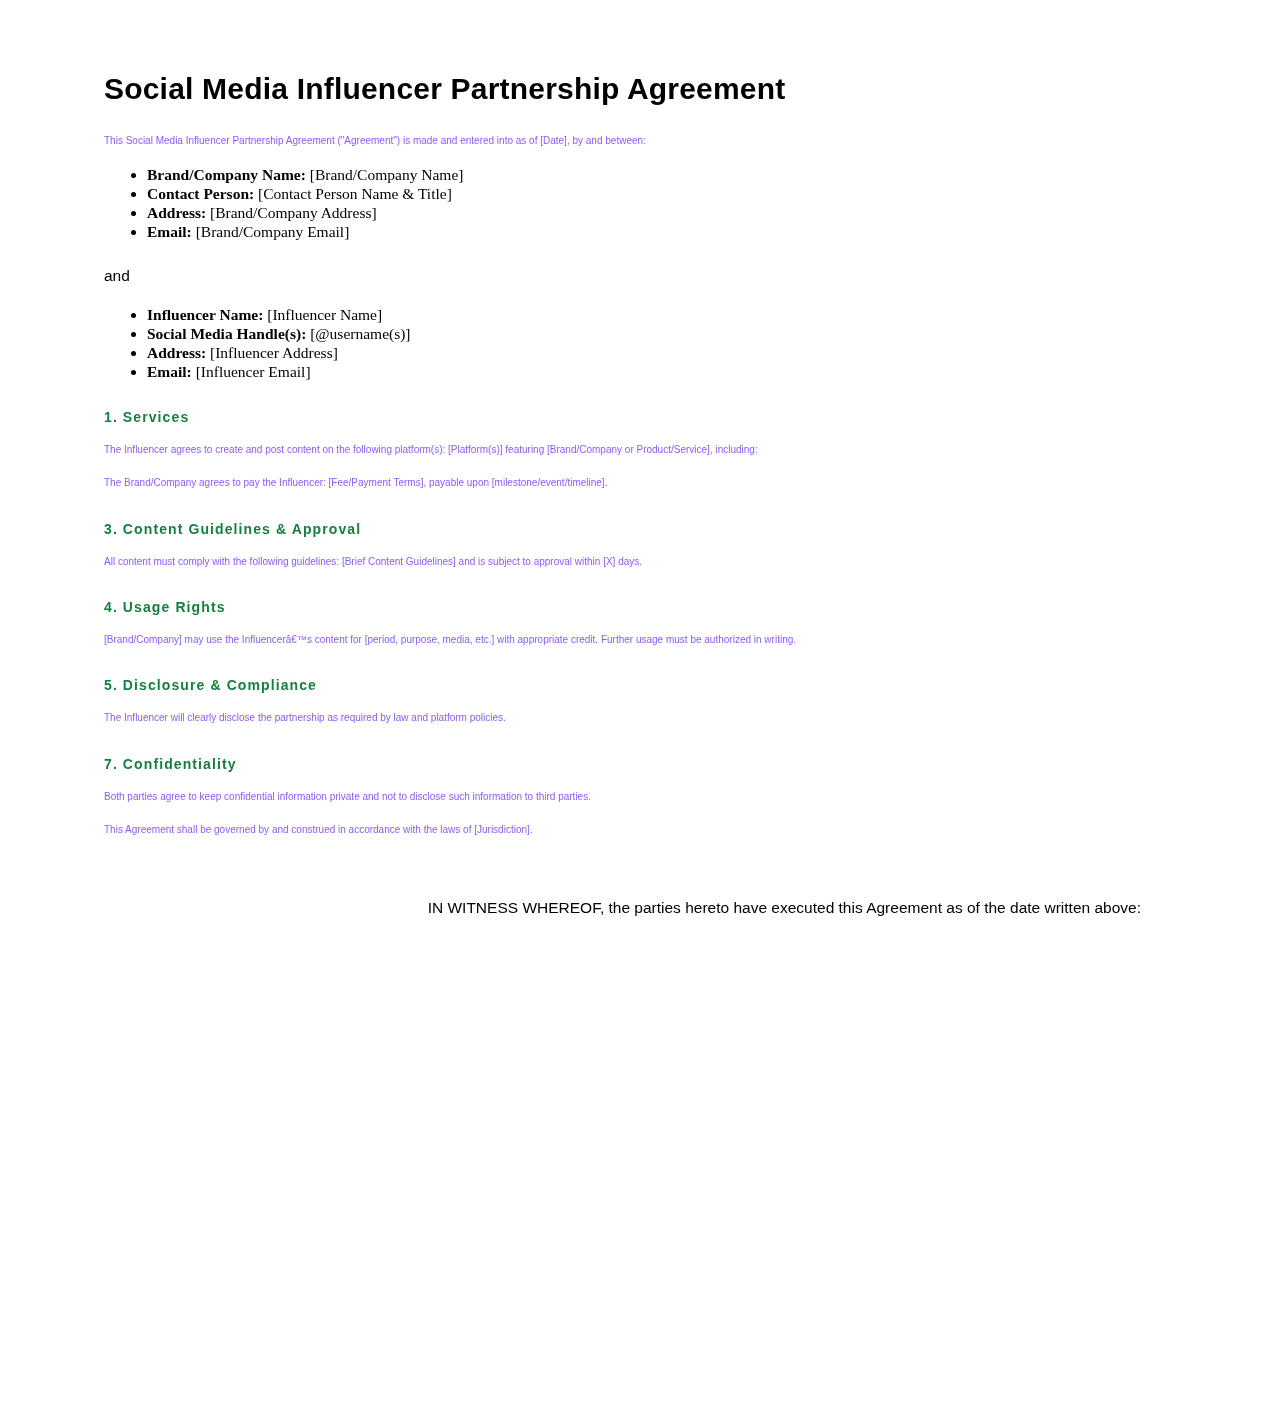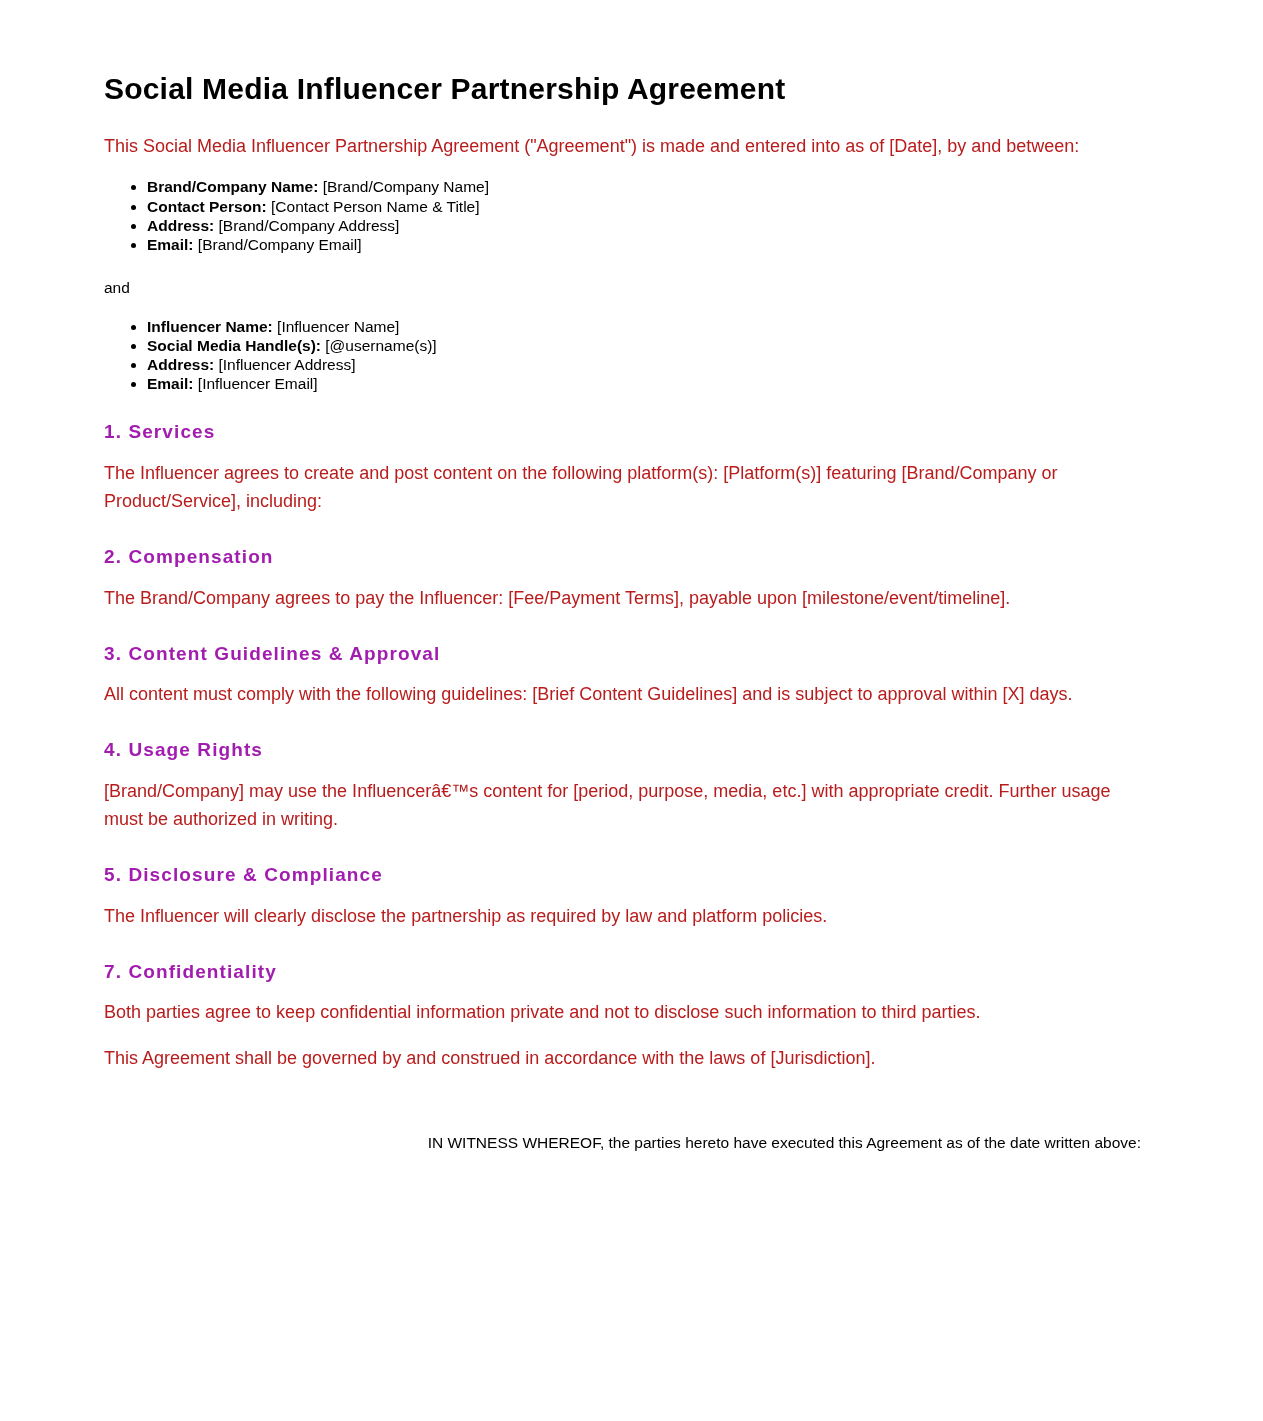--- a/index.html
+++ b/index.html
@@ -23,53 +23,54 @@
   .doc-title {
     font-family: "Liberation Sans Narrow", "Liberation Sans", "DejaVu Sans Condensed", sans-serif;
     font-size: 30px;
     font-weight: bold;
     letter-spacing: 0.2px;
     line-height: 1.15;
     margin: 0 0 26px 0;
     color: #000;
   }
   p.body-text {
-    font-size: 18px;
+    font-size: 10px;
     line-height: 1.55;
     margin: 0 0 18px 0;
-    color: #b91c1c;
+    color: #8b5cf6;
     max-width: 1056px;
   }
   p.and-line {
     font-size: 15.5px;
     line-height: 1.55;
     margin: 0 0 18px 0;
   }
   ul.doc-list {
     margin: 0 0 22px 0;
     padding-left: 43px;
     list-style-type: disc;
+    font-family: Liberation Serif, serif;
   }
   ul.doc-list li {
     font-size: 15.5px;
     line-height: 1.17;
     margin: 0 0 1px 0;
     color: #000;
   }
   ul.doc-list li .lbl {
     font-weight: bold;
   }
   h2.section-heading {
     font-family: "Liberation Sans Narrow", "Liberation Sans", "DejaVu Sans Condensed", sans-serif;
-    font-size: 19px;
+    font-size: 14px;
     font-weight: bold;
     letter-spacing: 1.1px;
     line-height: 1.2;
     margin: 30px 0 16px 0;
-    color: #a21caf;
+    color: #15803d;
   }
   h2.section-heading:first-of-type {
     margin-top: 28px;
   }
   .spacer-lg {
     height: 40px;
   }
   .closing {
     font-size: 15.5px;
     line-height: 1.55;
@@ -114,21 +115,20 @@
       <span class="lbl">Address:</span><span> [Influencer Address]</span>
     </li>
     <li>
       <span class="lbl">Email:</span><span> [Influencer Email]</span>
     </li>
   </ul>
 
   <h2 class="section-heading">1. Services</h2>
   <p class="body-text">The Influencer agrees to create and post content on the following platform(s): [Platform(s)] featuring [Brand/Company or Product/Service], including:</p>
 
-  <h2 class="section-heading">2. Compensation</h2>
   <p class="body-text">The Brand/Company agrees to pay the Influencer: [Fee/Payment Terms], payable upon [milestone/event/timeline].</p>
 
   <h2 class="section-heading">3. Content Guidelines &amp; Approval</h2>
   <p class="body-text">All content must comply with the following guidelines: [Brief Content Guidelines] and is subject to approval within [X] days.</p>
 
   <h2 class="section-heading">4. Usage Rights</h2>
   <p class="body-text">[Brand/Company] may use the Influencerâ€™s content for [period, purpose, media, etc.] with appropriate credit. Further usage must be authorized in writing.</p>
 
   <h2 class="section-heading">5. Disclosure &amp; Compliance</h2>
   <p class="body-text">The Influencer will clearly disclose the partnership as required by law and platform policies.</p>

